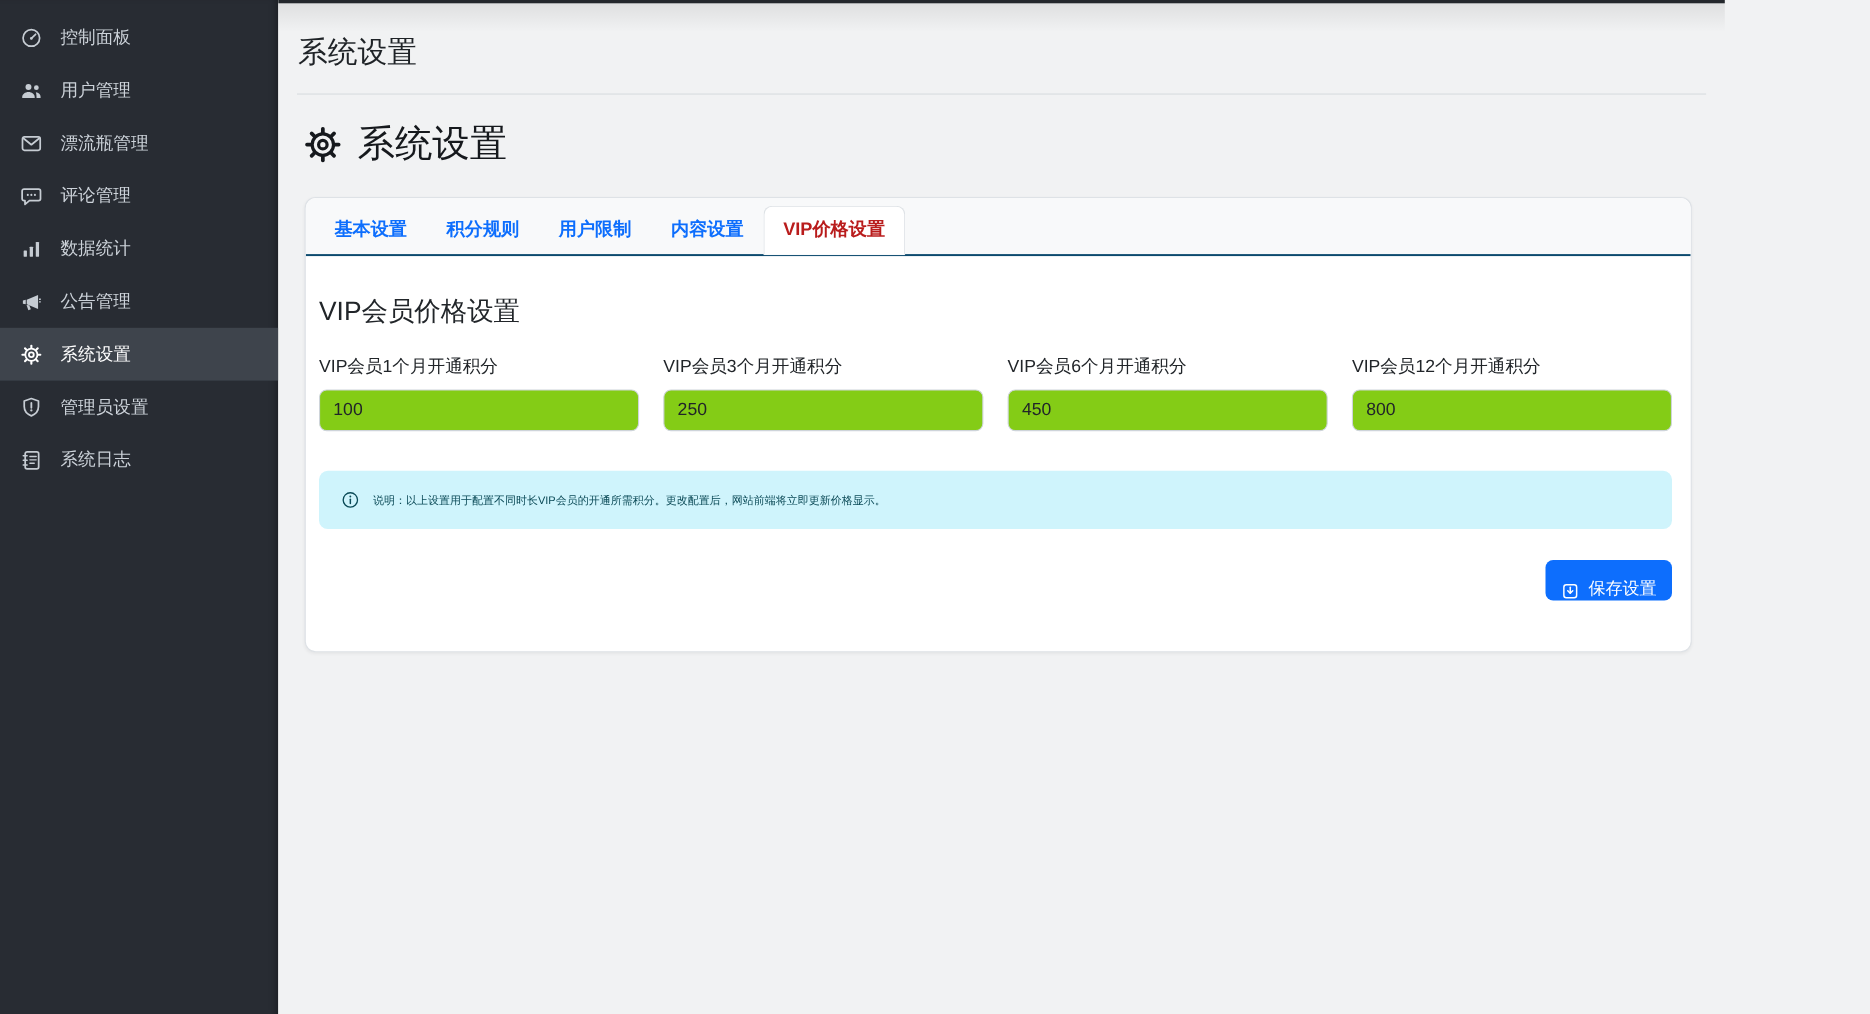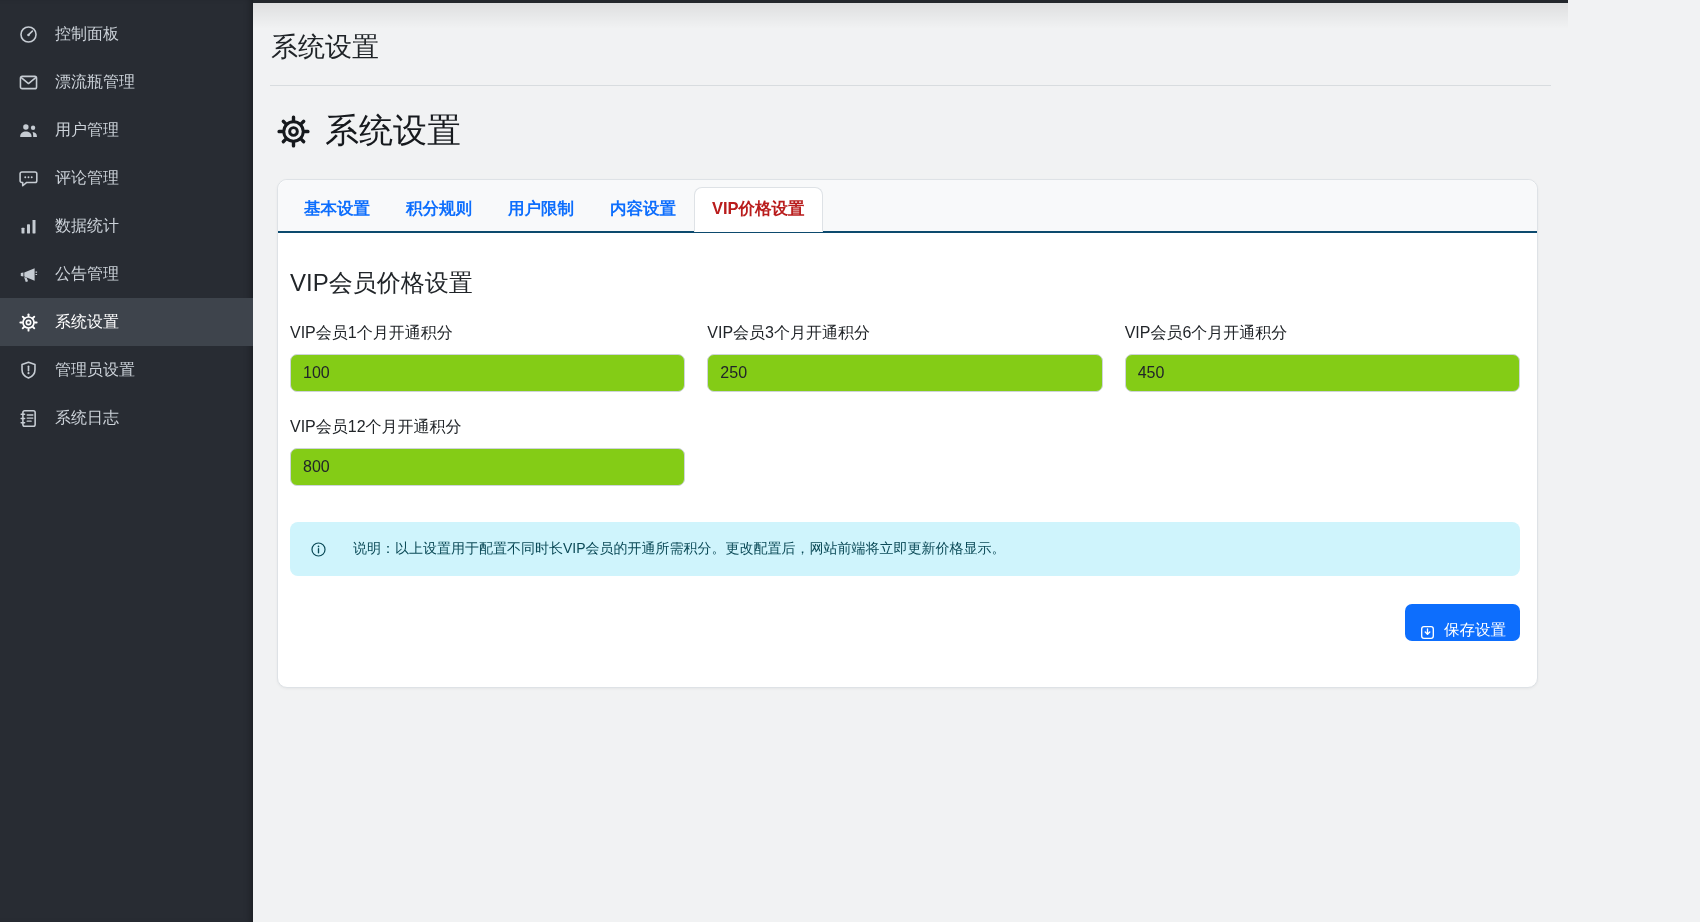--- a/index.html
+++ b/index.html
@@ -31,26 +31,26 @@
   .card { margin:25px 30px 0 24px; background:#ffffff; border:1px solid #dee2e6;
     border-radius:10px; box-shadow:0 1px 3px rgba(0,0,0,.05); }
   .tabbar { display:flex; background:#f8f9fa; border-bottom:2px solid #0c4a6e;
     border-radius:10px 10px 0 0; padding:7px 8px 0 8px; }
   .tab { padding:10px 17px 11px; font-size:16.5px; font-weight:700; color:#0d6efd;
     border:1px solid transparent; margin-bottom:-1px; cursor:pointer; white-space:nowrap; }
   .tab.active { background:#ffffff; color:#b91c1c;
     border-color:#dee2e6 #dee2e6 #ffffff; border-radius:8px 8px 0 0; }
   .card-body { padding:26px 17px 46px 12px; }
   .section-title { font-size:24px; font-weight:500; color:#212529; margin:8px 0 24px; }
-  .grid { display:grid; grid-template-columns:1fr 1fr 1fr; column-gap:22px; row-gap:25px; }
+  .grid { display:grid; grid-template-columns:1fr 1fr 1fr 1fr; column-gap:22px; row-gap:25px; }
   .field label { display:block; font-size:16px; color:#212529; margin-bottom:10px; }
   .field input { width:100%; height:38px; border:1px solid #ced4da; border-radius:7px;
     padding:0 12px; font-size:16px; color:#212529; background:#84cc16; outline:none; }
   .alert { margin-top:36px; background:#cff4fc; color:#0b4a57; border-radius:8px;
-    padding:18px 20px; font-size:14px; display:flex; align-items:center; gap:26px; }
+    padding:18px 20px; font-size:10px; display:flex; align-items:center; gap:12px; }
   .alert .ic { width:17px; height:17px; flex:0 0 17px; color:#0b4a57; }
   .actions { display:flex; justify-content:flex-end; margin-top:28px; }
   .btn-primary { display:flex; align-items:flex-end; gap:8px; height:37px; padding:0 14px;
     background:#0d6efd; color:#ffffff; font-size:15.5px; border:none; border-radius:7px;
     cursor:pointer; font-family:inherit; }
   .btn-primary .ic { width:17px; height:17px; color:#ffffff; }
 </style>
 </head>
 <body>
 
@@ -132,32 +132,32 @@
       <span class="ic">
           <svg>
             <use href="#i-speed"></use>
           </svg>
         </span>
       <span>控制面板</span>
     </div>
     <div class="nav-item">
       <span class="ic">
           <svg>
+            <use href="#i-users"></use>
+          </svg>
+        </span>
+      <span>用户管理</span>
+    </div>
+    <div class="nav-item">
+      <span class="ic">
+          <svg>
             <use href="#i-envelope"></use>
           </svg>
         </span>
       <span>漂流瓶管理</span>
-    </div>
-    <div class="nav-item">
-      <span class="ic">
-          <svg>
-            <use href="#i-users"></use>
-          </svg>
-        </span>
-      <span>用户管理</span>
     </div>
     <div class="nav-item">
       <span class="ic">
           <svg>
             <use href="#i-comment"></use>
           </svg>
         </span>
       <span>评论管理</span>
     </div>
     <div class="nav-item">

